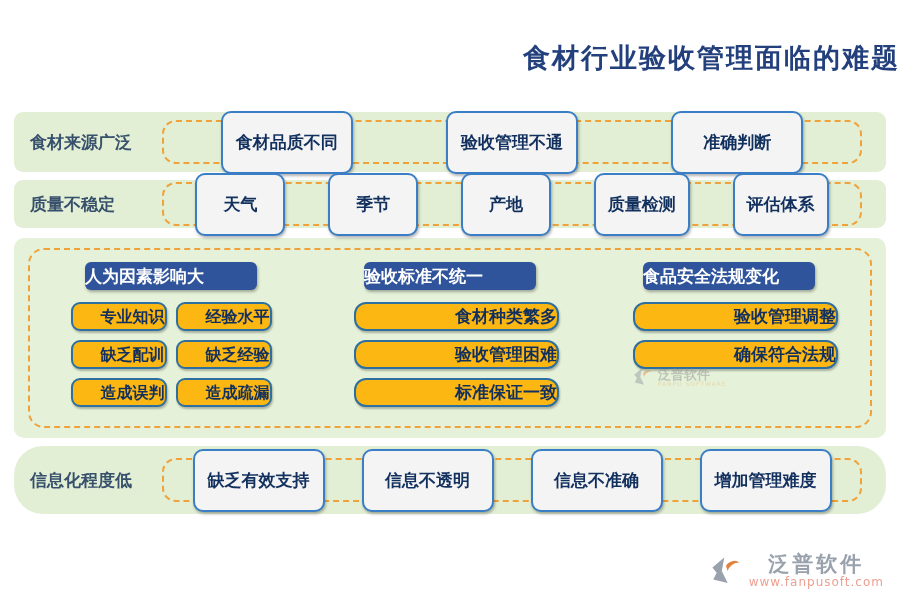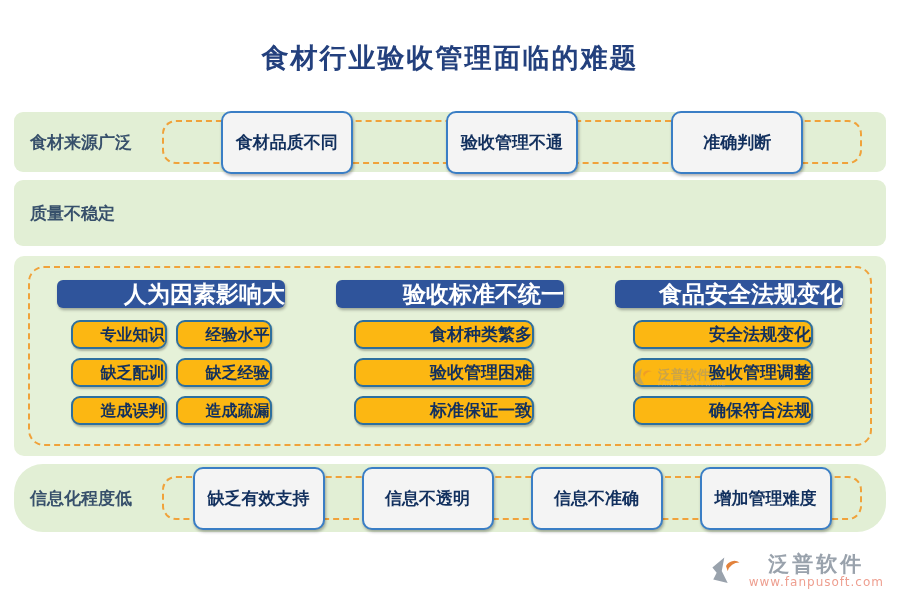--- a/index.html
+++ b/index.html
@@ -4,60 +4,60 @@
 <style>
   :root{
     --title-navy:#23407d; --band-green:#e2efd5; --panel-green:#e5f1d8;
     --dash-orange:#f0a23a; --header-blue:#2f549b; --btn-yellow:#fcb712;
     --btn-yellow-border:#2d6f9e; --btn-white-bg:#f4f4f4; --btn-white-border:#3a7ec5;
     --btn-text:#12305e; --label-text:#37506b; --brand-gray:#99a2ac; --brand-url:#ee9f90;
   }
   html,body{margin:0;padding:0;background:#fff;}
   .canvas{position:relative;width:900px;height:600px;background:#fff;overflow:hidden;
           font-family:"DejaVu Sans",sans-serif;}
-  .title{margin:0;padding-top:40px;height:48px;text-align:center;
+  .title{margin:0;padding-top:40px;height:48px;text-align:right;
          font-family:"DejaVu Serif",serif;font-size:27px;font-weight:bold;
          color:var(--title-navy);letter-spacing:2px;}
   .band{box-sizing:border-box;margin:0 14px;background:var(--band-green);
         border-radius:9px;display:flex;align-items:center;padding:0 10px 0 16px;}
   .band1{margin-top:24px;height:60px;}
-  .band2{margin-top:8px;height:66px;}
+  .band2{margin-top:8px;height:48px;}
   .band4{margin-top:8px;height:68px;border-radius:29px;}
   .band-label{width:132px;flex:0 0 132px;font-family:"DejaVu Serif",serif;
               font-size:17px;font-weight:bold;color:var(--label-text);}
   .dash-box{flex:1;box-sizing:border-box;border:2px dashed var(--dash-orange);
             border-radius:14px;display:flex;align-items:center;
             justify-content:space-around;padding:6px 10px;margin-right:14px;height:44px;}
   .btn-light{box-sizing:border-box;background:var(--btn-white-bg);
              border:2px solid var(--btn-white-border);border-radius:10px;
              padding:18px 12px;min-width:90px;text-align:center;
              font-family:"DejaVu Serif",serif;font-size:17px;font-weight:bold;
              color:var(--btn-text);box-shadow:1px 2px 3px rgba(0,0,0,.3);
              white-space:nowrap;}
   .band1 .btn-light, .band4 .btn-light{min-width:132px;}
   .panel{box-sizing:border-box;margin:10px 14px 0;height:200px;background:var(--panel-green);
          border-radius:10px;padding:10px 14px;}
   .panel-dash{box-sizing:border-box;height:100%;border:2px dashed var(--dash-orange);
               border-radius:16px;display:flex;justify-content:space-between;
               padding:12px 40px;}
   .col{width:202px;display:flex;flex-direction:column;align-items:center;}
-  .col-header{box-sizing:border-box;width:228px;height:28px;line-height:28px;
+  .col-header{box-sizing:border-box;width:172px;height:28px;line-height:28px;
               background:var(--header-blue);color:#fff;border-radius:6px;
-              text-align:right;font-family:"DejaVu Serif",serif;font-size:23px;
+              text-align:left;font-family:"DejaVu Serif",serif;font-size:17px;
               font-weight:bold;box-shadow:1px 2px 3px rgba(0,0,0,.3);}
   .btn-gold{box-sizing:border-box;background:var(--btn-yellow);
             border:2px solid var(--btn-yellow-border);border-radius:9px;
             height:29px;line-height:25px;text-align:right;
             font-family:"DejaVu Serif",serif;font-size:17px;font-weight:bold;
             color:var(--btn-text);box-shadow:1px 2px 2px rgba(0,0,0,.25);
             white-space:nowrap;overflow:hidden;}
   .grid2{margin-top:12px;display:grid;grid-template-columns:96px 96px;gap:9px 9px;}
   .grid2 .btn-gold{width:96px;font-size:16px;}
   .stack{margin-top:12px;display:flex;flex-direction:column;gap:9px;width:192px;}
-  .stack .btn-gold{width:180px;}
+  .stack .btn-gold{width:205px;border-radius:12px;}
   .watermark{position:absolute;left:632px;top:366px;display:flex;align-items:center;
              gap:4px;opacity:.45;pointer-events:none;}
   .watermark .wm-text{display:flex;flex-direction:column;line-height:1;}
   .watermark .wm-brand{font-size:13px;color:#8d8d8d;font-weight:bold;}
   .watermark .wm-sub{font-size:6px;color:#e8b77d;letter-spacing:1px;}
   .footer{position:absolute;right:16px;bottom:10px;display:flex;align-items:center;gap:6px;}
   .footer .f-text{display:flex;flex-direction:column;align-items:center;line-height:1.15;}
   .footer .f-brand{font-family:"DejaVu Serif",serif;font-size:21px;font-weight:bold;
                    color:var(--brand-gray);letter-spacing:3px;}
   .footer .f-url{font-size:12px;color:var(--brand-url);letter-spacing:1px;}
@@ -73,20 +73,27 @@
     <div class="band-label">食材来源广泛</div>
     <div class="dash-box">
       <div class="btn-light">食材品质不同</div>
       <div class="btn-light">验收管理不通</div>
       <div class="btn-light">准确判断</div>
     </div>
   </div>
 
   <div class="band band2">
     <div class="band-label">质量不稳定</div>
+    <div class="dash-box">
+      <div class="btn-light">天气</div>
+      <div class="btn-light">季节</div>
+      <div class="btn-light">产地</div>
+      <div class="btn-light">质量检测</div>
+      <div class="btn-light">评估体系</div>
+    </div>
   </div>
 
   <div class="panel">
     <div class="panel-dash">
 
       <div class="col">
         <div class="col-header">人为因素影响大</div>
         <div class="grid2">
           <div class="btn-gold">专业知识</div>
           <div class="btn-gold">经验水平</div>
@@ -102,21 +109,20 @@
         <div class="stack">
           <div class="btn-gold">食材种类繁多</div>
           <div class="btn-gold">验收管理困难</div>
           <div class="btn-gold">标准保证一致</div>
         </div>
       </div>
 
       <div class="col">
         <div class="col-header">食品安全法规变化</div>
         <div class="stack">
-          <div class="btn-gold">安全法规变化</div>
           <div class="btn-gold">验收管理调整</div>
           <div class="btn-gold">确保符合法规</div>
         </div>
       </div>
 
     </div>
   </div>
 
   <div class="band band4">
     <div class="band-label">信息化程度低</div>

